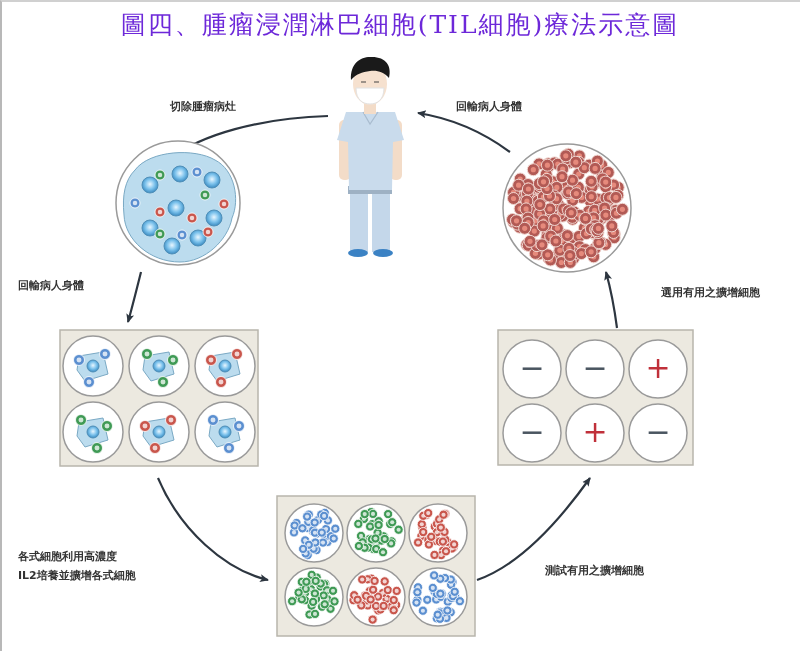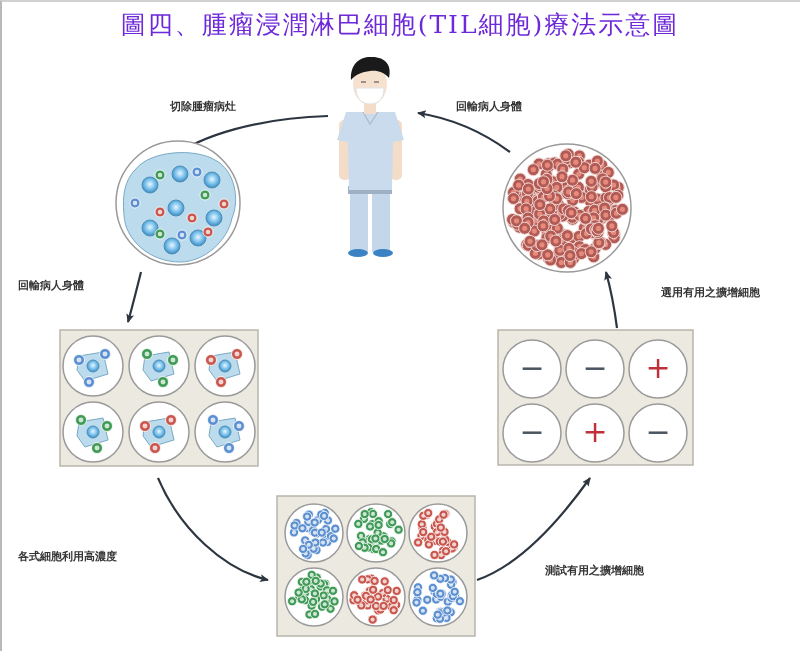--- a/index.html
+++ b/index.html
@@ -1101,14 +1101,15 @@
       </g>
   </g>
 </svg>
 
 <div class="lbl" style="left:170px;top:99px;">切除腫瘤病灶</div>
 <div class="lbl" style="left:456px;top:99px;">回輸病人身體</div>
 <div class="lbl" style="left:18px;top:278px;">回輸病人身體</div>
 <div class="lbl" style="left:620px;top:285px;margin-left:41px;">選用有用之擴增細胞</div>
 <div class="lbl two" style="left:18px;top:547px;width:240px;">
   <div>各式細胞利用高濃度</div>
+  <div>IL2培養並擴增各式細胞</div>
 </div>
 <div class="lbl" style="left:528px;top:563px;margin-left:17px;">測試有用之擴增細胞</div>
 
 </body></html>

